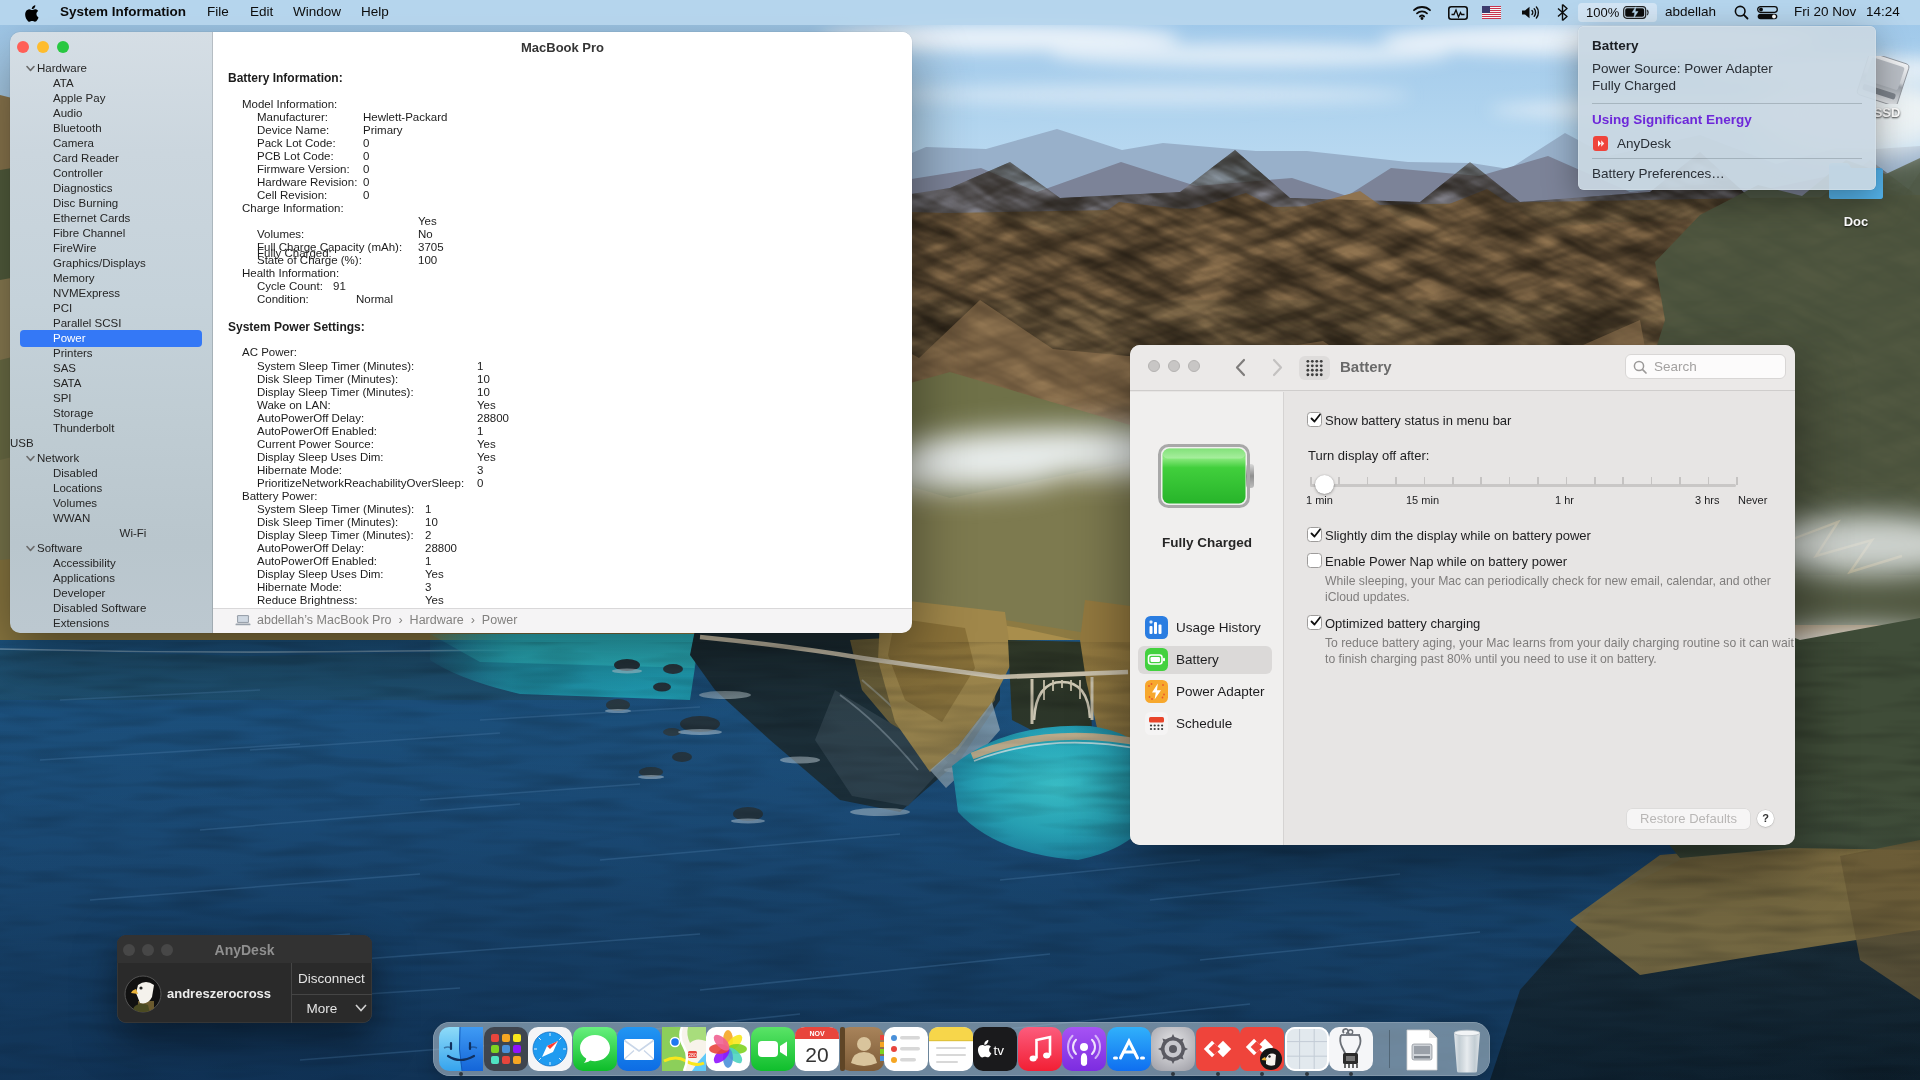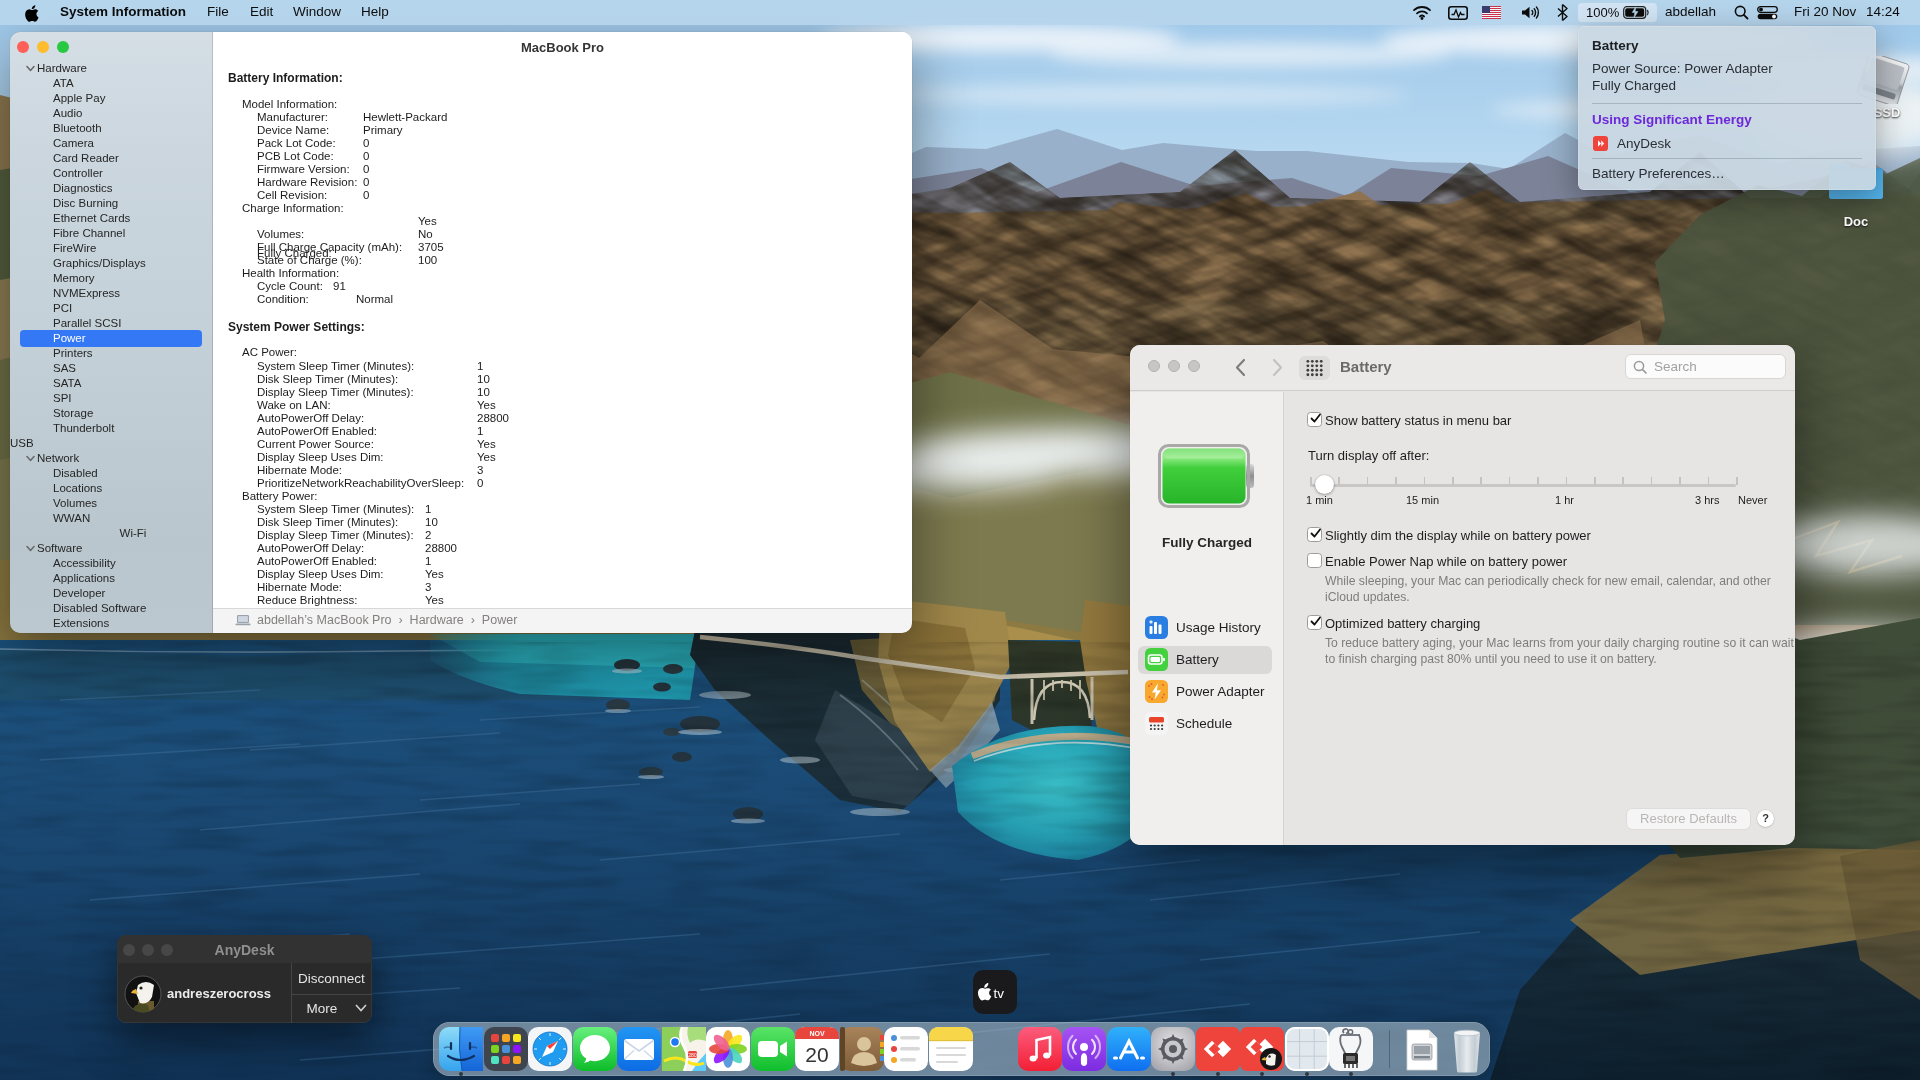--- a/index.html
+++ b/index.html
@@ -913,21 +913,21 @@
 <div class="abs" style="left:929px;top:1027px;width:44px;height:44px;z-index:41;"><svg width="44" height="44" viewBox="0 0 44 44">
         <rect width="44" height="44" rx="10" fill="#fff"></rect>
 <path d="M0,10 Q0,0 10,0 L34,0 Q44,0 44,10 L44,13 L0,13 Z" fill="#f7d64a"></path>
 <rect x="0" y="13" width="44" height="1.2" fill="#e0c23a"></rect>
 <g stroke="#d8d8d8" stroke-width="2" stroke-linecap="round">
           <path d="M8,21 L36,21"></path>
           <path d="M8,28 L36,28"></path>
           <path d="M8,35 L28,35"></path>
         </g>
       </svg></div>
-<div class="abs" style="left:973px;top:970px;width:52px;height:44px;z-index:41;"><svg width="44" height="44" viewBox="0 0 44 44">
+<div class="abs" style="left:973px;top:1027px;width:52px;height:44px;z-index:41;"><svg width="44" height="44" viewBox="0 0 44 44">
         <rect width="44" height="44" rx="10" fill="#1a1a1c"></rect>
 <g fill="#fff">
           <path d="M12.3,14.5 c0.8-1 2-1.6 3-1.6 c0.1,1.2-0.3,2.4-1,3.3 c-0.8,1-1.9,1.7-3,1.6 C11.1,16.7,11.6,15.4,12.3,14.5 Z"></path>
 <path d="M14.9,18.3c0.6-0.1,2.2,0.3,3,1.5c-0.1,0.1-1.8,1-1.8,3.1c0,2.4,2.1,3.2,2.2,3.2c0,0.1-0.3,1.2-1.1,2.3c-0.7,1-1.4,1.9-2.5,1.9c-1.1,0-1.4-0.6-2.7-0.6c-1.2,0-1.7,0.6-2.7,0.7c-1.1,0-1.9-1-2.6-2c-1.4-2-2.5-5.8-1-8.3c0.7-1.2,2-2,3.4-2c1.1,0,2.1,0.7,2.7,0.7C12.4,18.8,13.6,18.2,14.9,18.3Z"></path>
 <text x="20.5" y="28" font-size="13.5" fill="#fff" font-family="Liberation Sans">tv</text>
         </g>
       </svg></div>
 <div class="abs" style="left:1018px;top:1027px;width:44px;height:44px;z-index:41;"><svg width="44" height="44" viewBox="0 0 44 44">
         <defs>
           <linearGradient id="musg" x1="0" y1="0" x2="0" y2="1">

